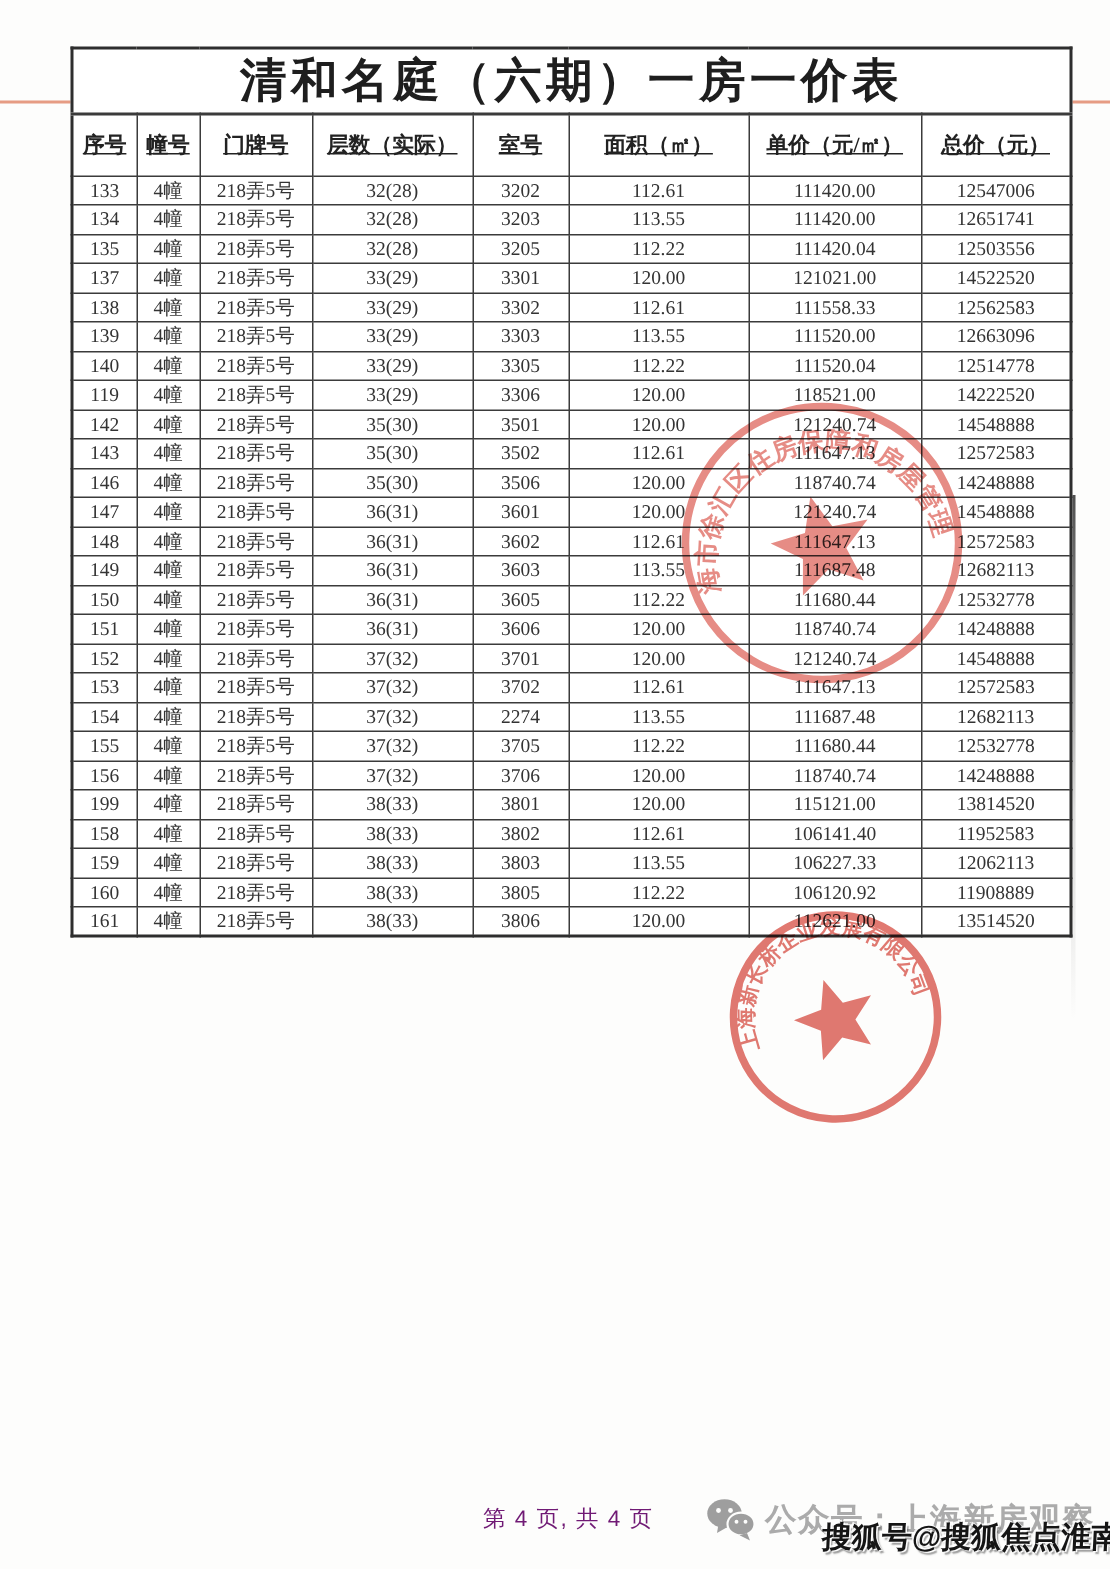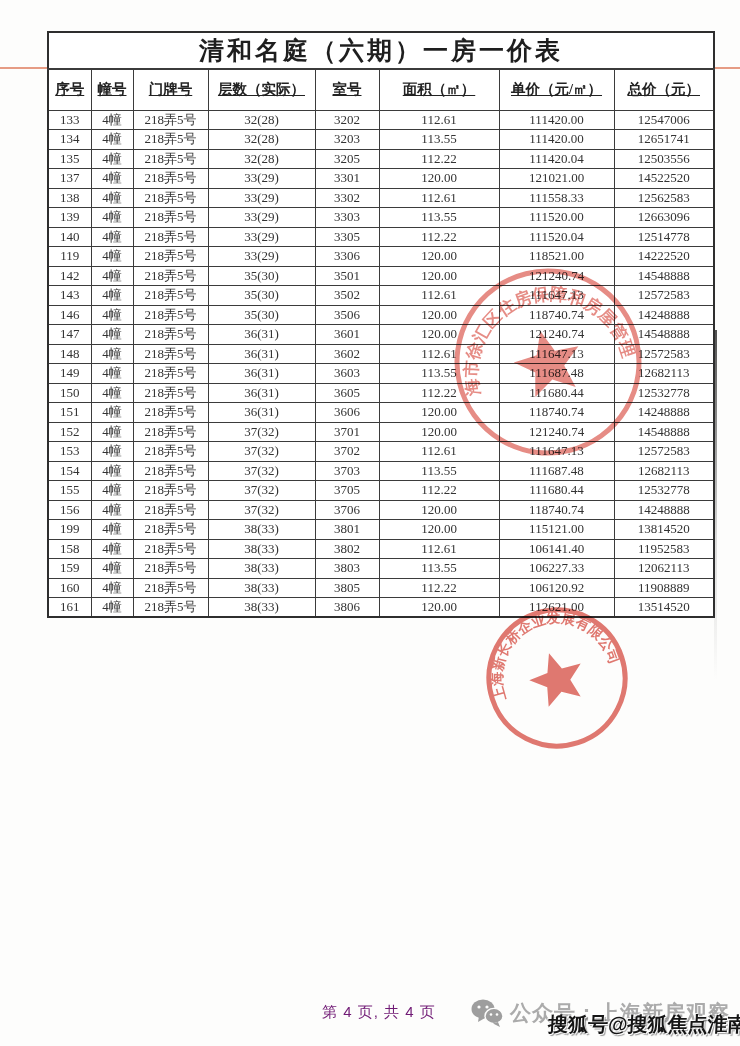--- a/index.html
+++ b/index.html
@@ -24,21 +24,21 @@
     border-collapse:collapse;table-layout:fixed;
     background:#fff;z-index:2;
     color:#2b2b2b;
   }
   .price-table td,.price-table th{
     border:1.4px solid #3b3b3b;
     padding:0;text-align:center;vertical-align:middle;
     box-sizing:border-box;overflow:hidden;white-space:nowrap;
   }
   .price-table .title-cell{
-    height:37px;font-size:25px;font-weight:bold;letter-spacing:3px;
+    height:37px;font-size:31px;font-weight:bold;letter-spacing:3px;
     border-bottom-width:2px;color:#1e1e1e;
   }
   .price-table thead th{
     height:41px;font-size:14.5px;font-weight:600;color:#222;text-decoration:underline;
   }
   .price-table tbody td{
     height:19.5px;font-size:13px;color:#333;
   }
   .price-table{border:2px solid #2e2e2e;}
   
@@ -279,21 +279,21 @@
         <td>3702</td>
         <td>112.61</td>
         <td>111647.13</td>
         <td>12572583</td>
       </tr>
       <tr>
         <td>154</td>
         <td>4幢</td>
         <td>218弄5号</td>
         <td>37(32)</td>
-        <td>3703</td>
+        <td>2274</td>
         <td>113.55</td>
         <td>111687.48</td>
         <td>12682113</td>
       </tr>
       <tr>
         <td>155</td>
         <td>4幢</td>
         <td>218弄5号</td>
         <td>37(32)</td>
         <td>3705</td>

